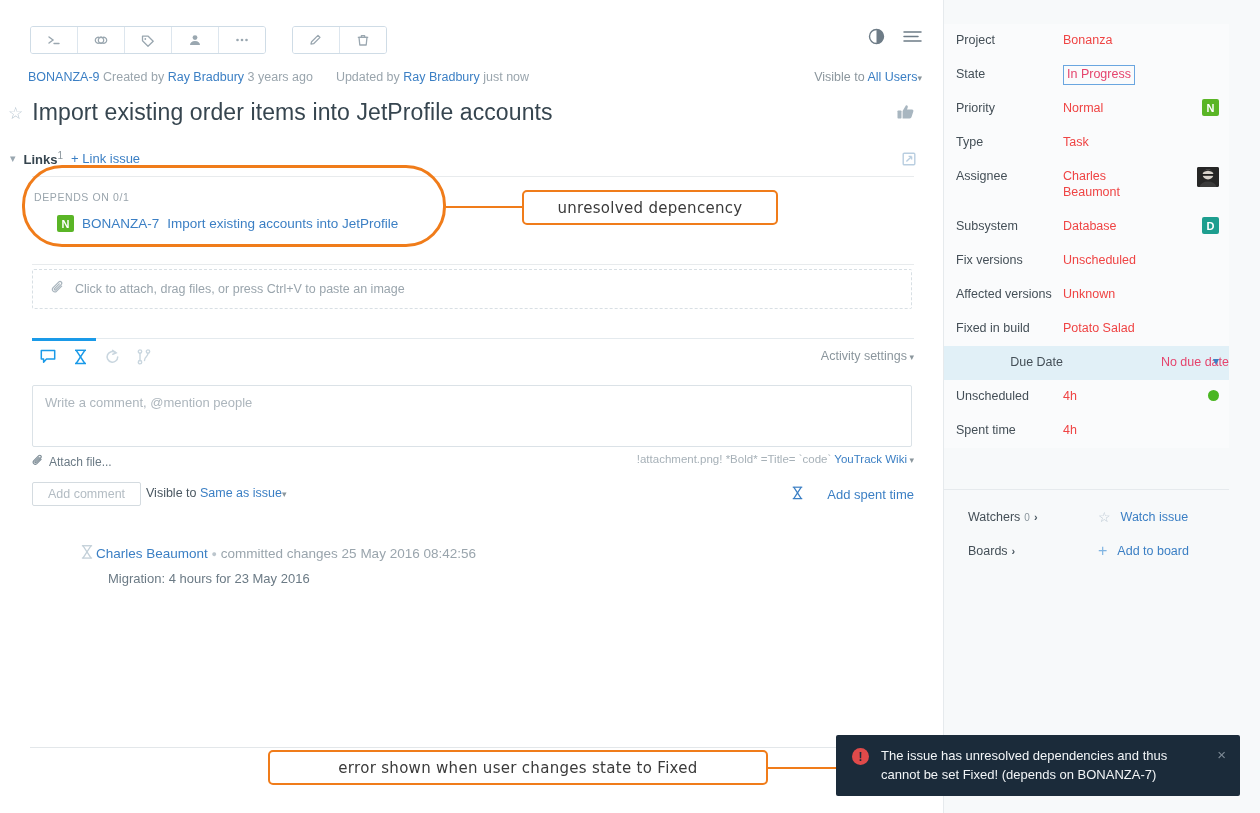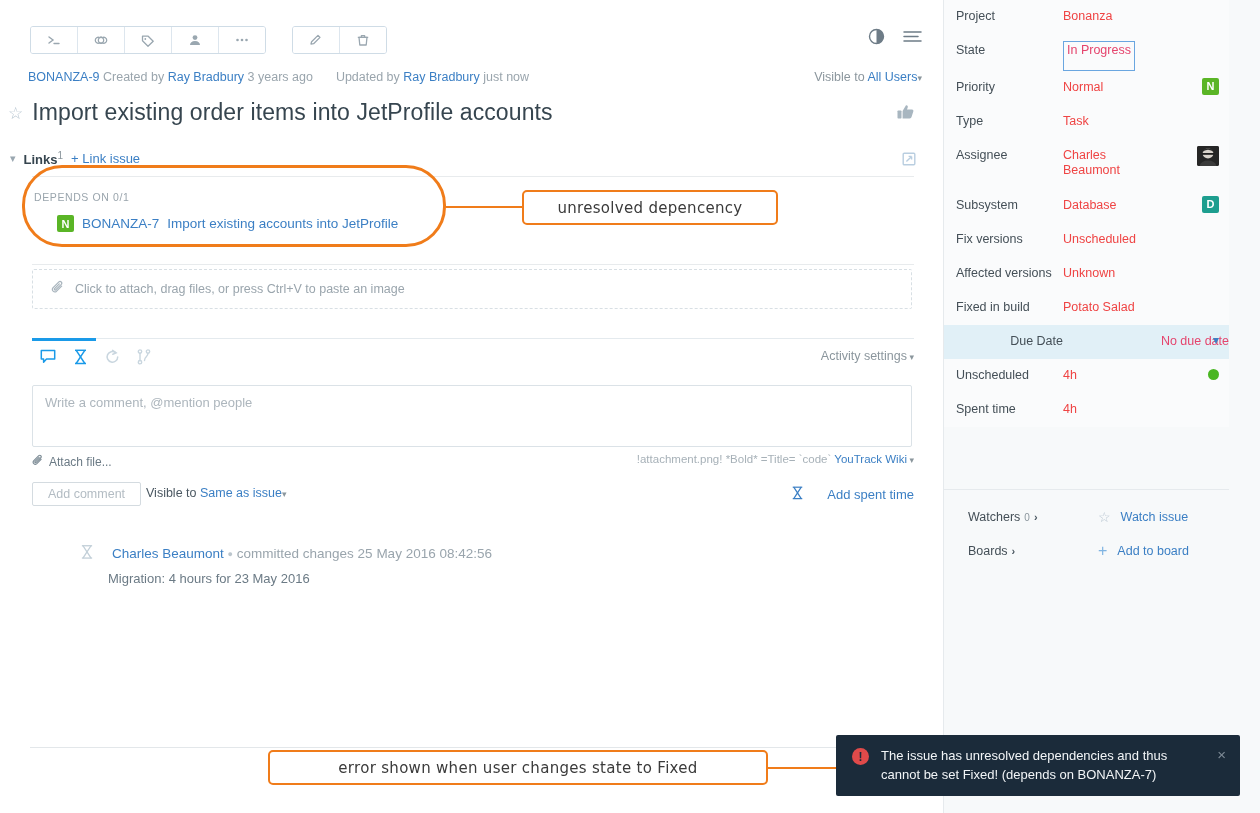--- a/index.html
+++ b/index.html
@@ -196,40 +196,40 @@
   .visible-same a { color: #3b7fc4; text-decoration: none; }
   .addspent {
     position: absolute; right: 30px; top: 470px;
     font-size: 13px; color: #3b7fc4;
     display: flex; align-items: center; gap: 23px; cursor: pointer;
   }
 
   
   .act-entry { position: absolute; left: 80px; top: 530px; }
   .act-icon { position: absolute; left: 80px; top: 528px; color: #c9d6df; }
-  .act-line1 { margin-left: 32px; font-size: 13.5px; white-space: nowrap; }
+  .act-line1 { margin-left: 16px; font-size: 13.5px; white-space: nowrap; }
   .act-user { color: #3b7fc4; }
   .act-dot { color: #bcc6cd; font-size: 9px; vertical-align: middle; }
   .act-grey { color: #9aa5ad; }
   .act-line2 { margin-left: 28px; margin-top: 10px; font-size: 13px; color: #6b7a85; }
 
   .bottom-hr {
     position: absolute; left: 30px; top: 731px; width: 884px;
     border-top: 1px solid #e3e7ea;
   }
 
   
   .sidebar {
     position: absolute; right: 0; top: 0;
     width: 316px; height: 813px;
     background: #f7f9fa;
     border-left: 1px solid #e6eaed;
   }
   .sb-panel {
-    position: absolute; left: 0px; top: 0;
+    position: absolute; left: 0px; top: 24px;
     width: 285px;
     background: #fafbfc;
   }
   .fieldrow {
     display: flex; align-items: flex-start;
     min-height: 34px;
     padding: 0 0 0 12px;
     position: relative;
   }
   .fieldrow.hl { background: #e1f0f7; text-align: right; }
@@ -240,21 +240,21 @@
   }
   .f-value {
     font-size: 12.5px; color: #ef4444;
     padding-top: 9px; line-height: 1.25;
     flex: 1;
   }
   .f-value.red { color: #e5446d; }
   .f-value.boxed {
     color: #e5446d;
     border: 1px solid #6aa6e0;
-    padding: 11px 3px; margin-top: 7px; padding-top: 1px;
+    padding: 1px 3px; margin-top: 7px; padding-top: 1px;
     display: inline-block; align-self: flex-start;
   }
   .f-right {
     position: absolute; right: 10px; top: 7px;
   }
   .sq {
     width: 17px; height: 17px; border-radius: 2px;
     color: #fff; font-size: 11px; font-weight: bold;
     display: flex; align-items: center; justify-content: center;
   }

